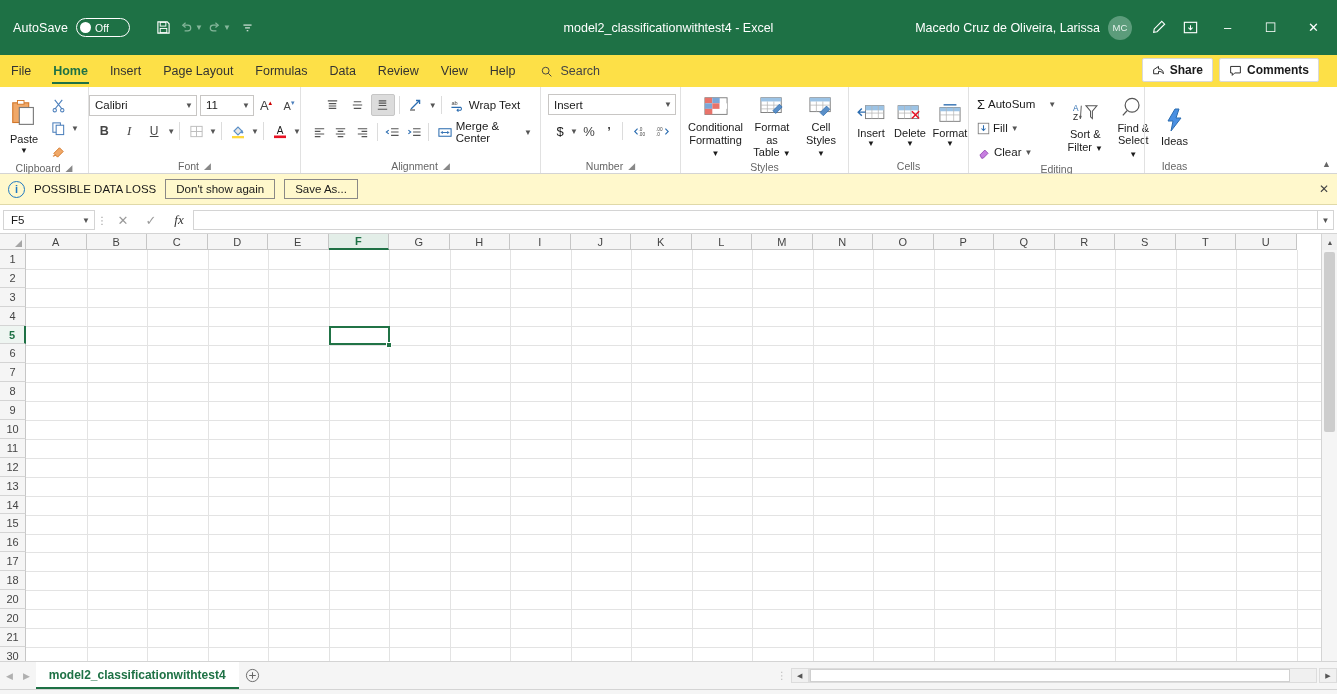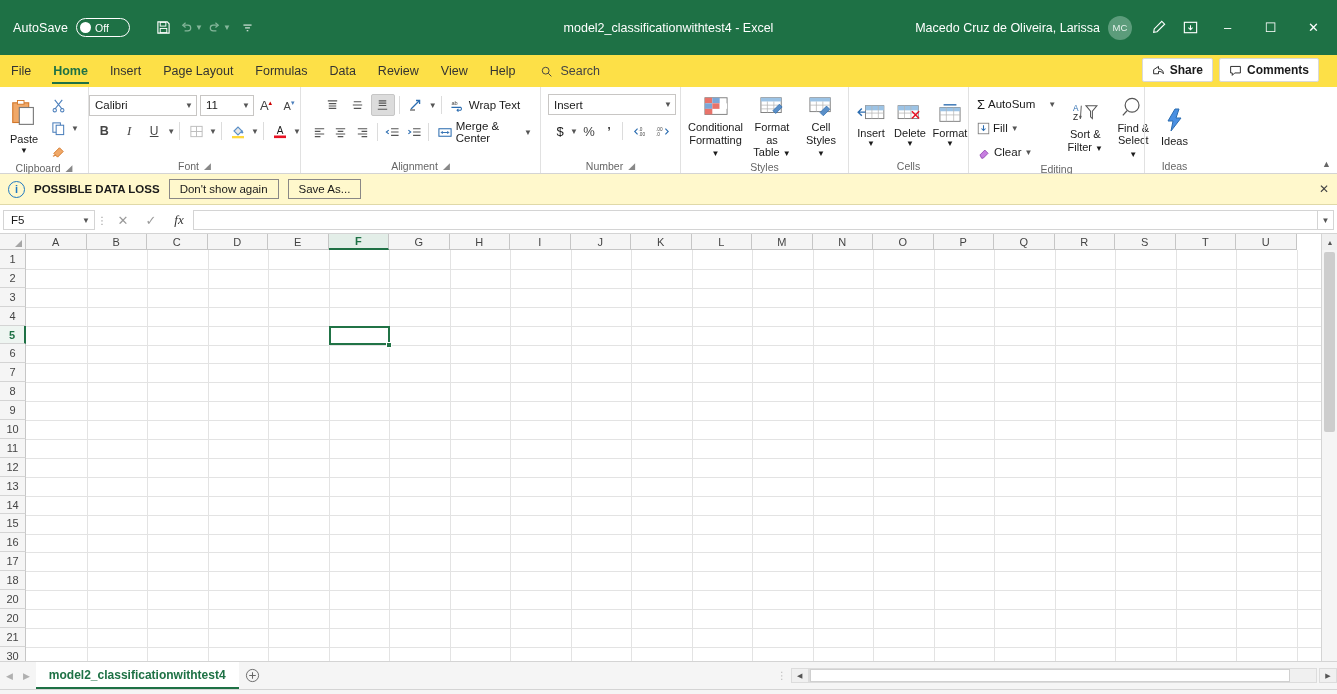--- a/index.html
+++ b/index.html
@@ -135,21 +135,21 @@
   .warnbar {
     position: absolute; left: 0; top: 174px; width: 1337px; height: 31px;
     background: #fff8cc; border-bottom: 1px solid #e0d9a8;
     display: flex; align-items: center; padding: 0 8px; gap: 9px;
   }
   .warn-icon {
     width: 17px; height: 17px; border-radius: 50%; border: 1.6px solid #1f78c1;
     color: #1f78c1; font-size: 11px; font-weight: bold;
     display: flex; align-items: center; justify-content: center; flex: none;
   }
-  .warn-strong { font-size: 11.5px; font-weight: bold; color: #1a1a1a; }
+  .warn-strong { font-size: 11.5px; font-weight: normal; color: #1a1a1a; }
   .warn-text { font-size: 11.5px; color: #1a1a1a; }
   .warn-btn {
     font-size: 11.5px; padding: 3px 10px; background: #fff8cc;
     border: 1px solid #8a8886; color: #1a1a1a; cursor: pointer; white-space: nowrap;
   }
   .warn-close {
     position: absolute; right: 8px; font-size: 12px; color: #444; cursor: pointer;
   }
 
   

